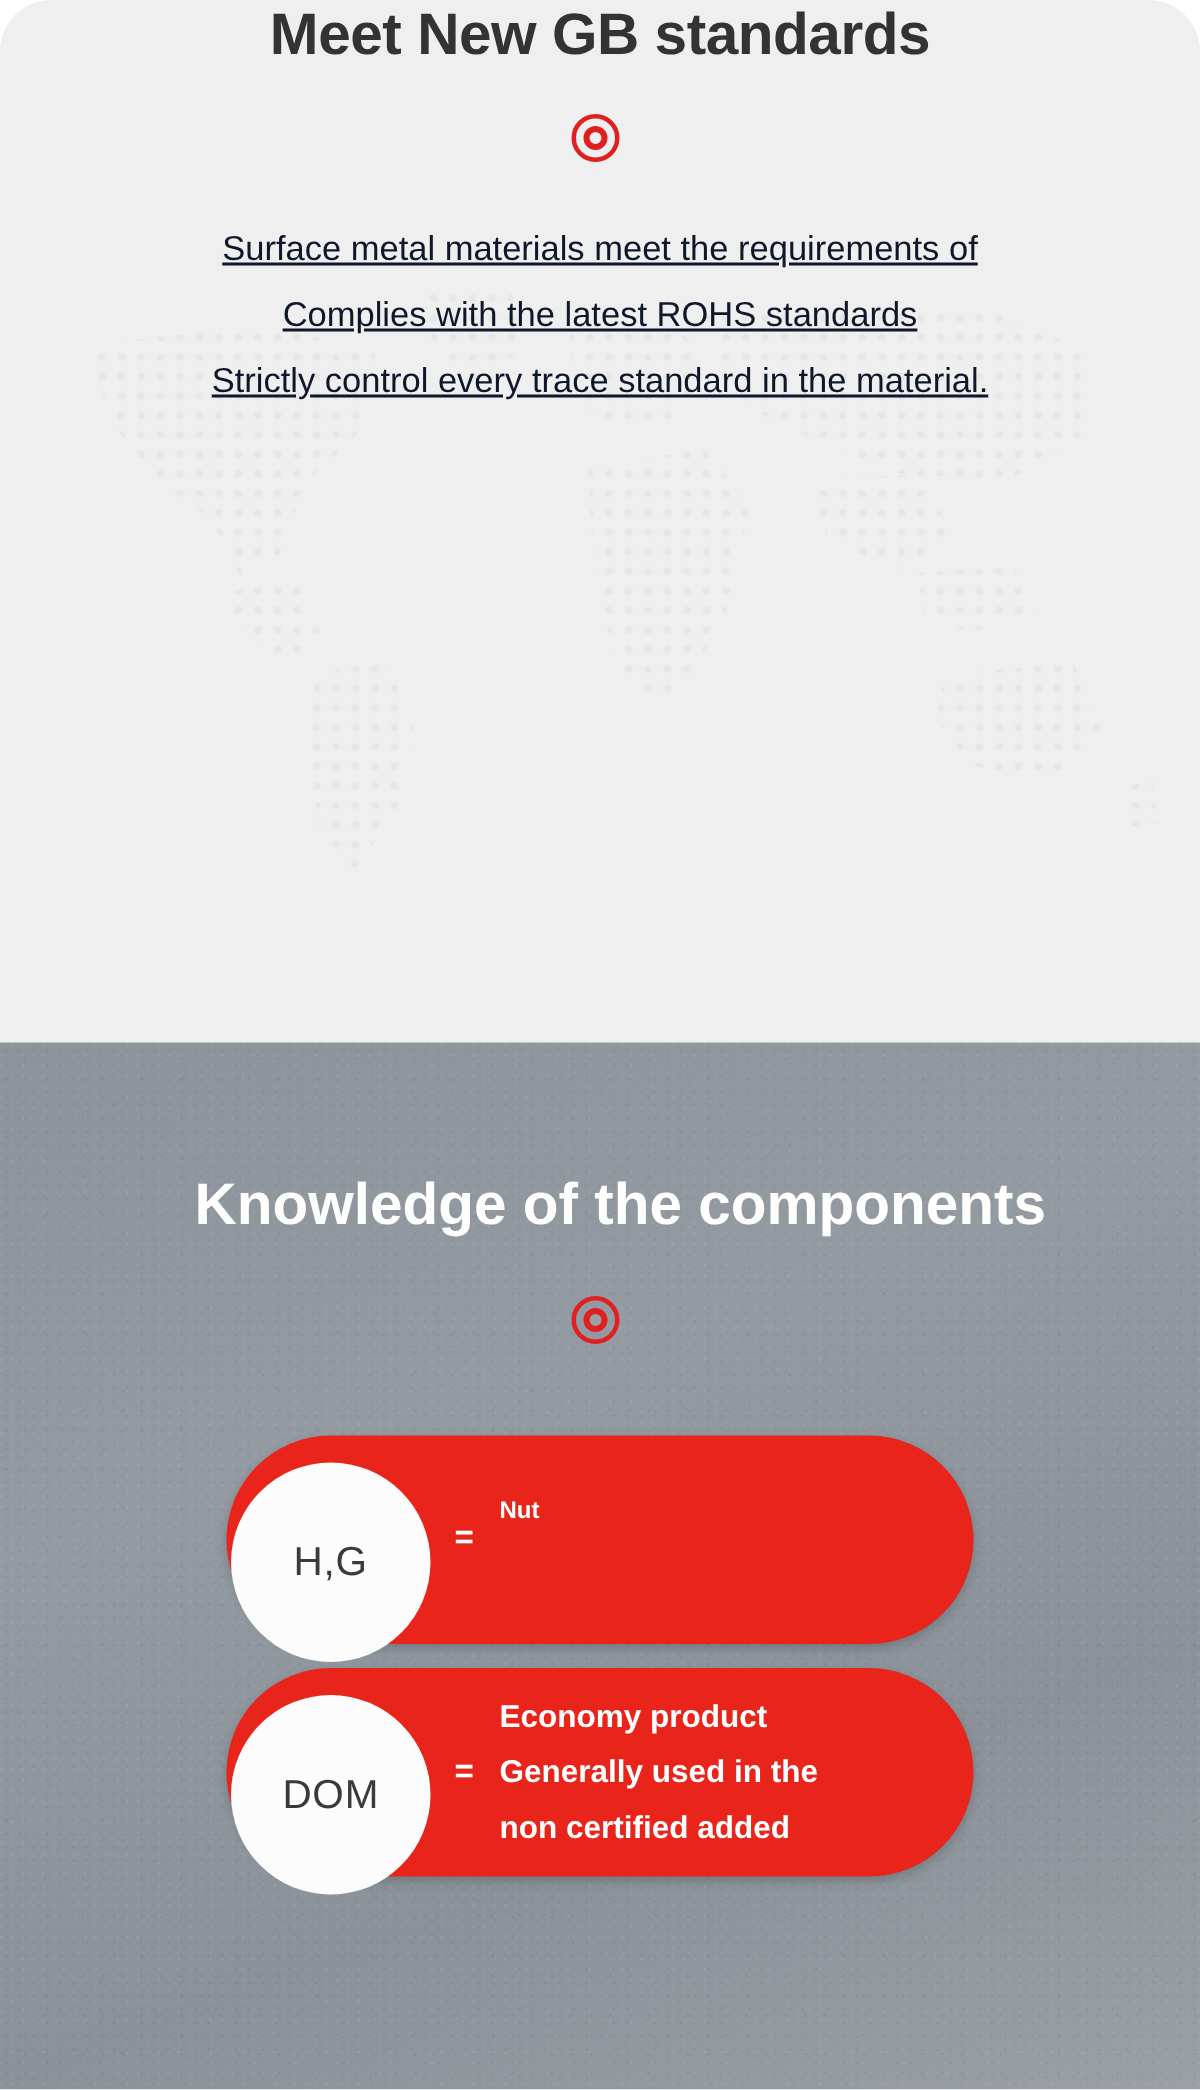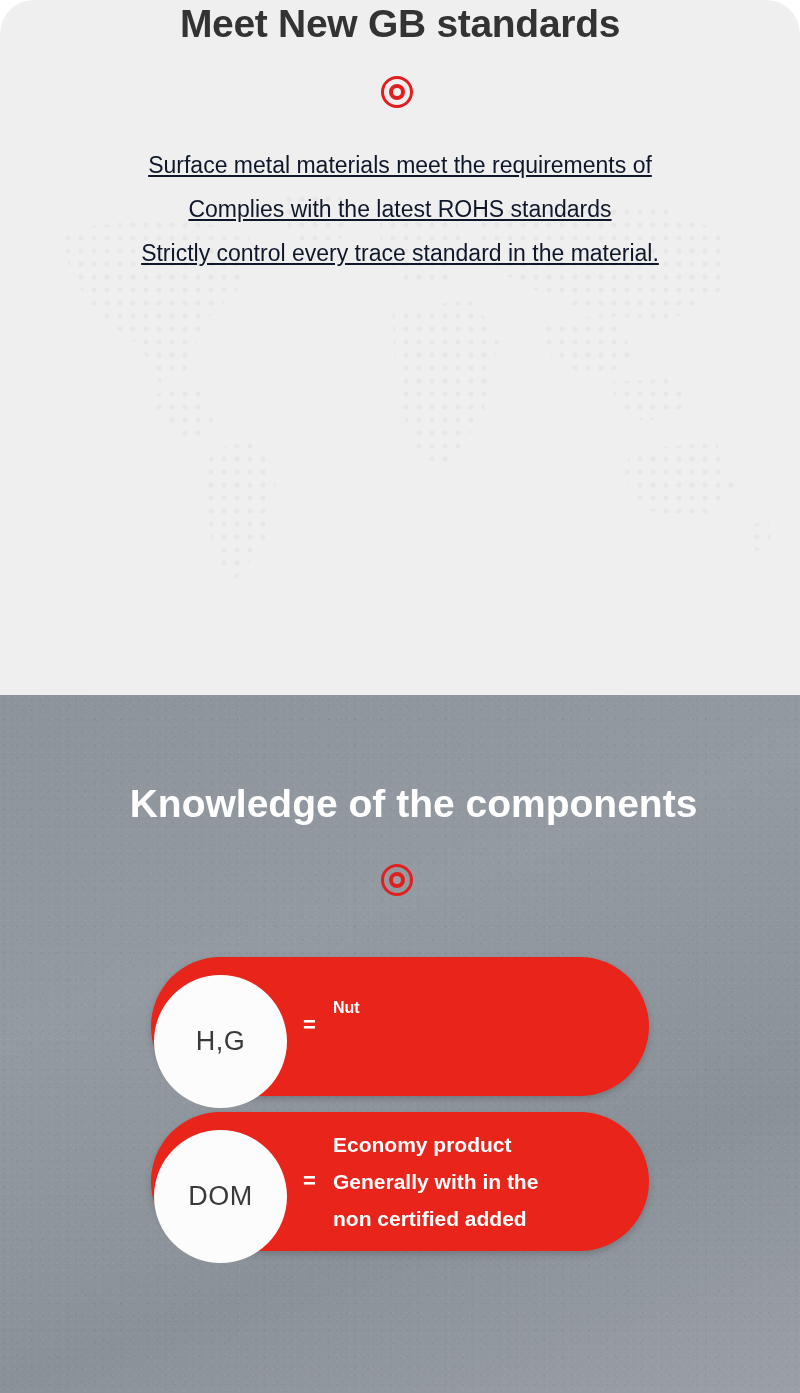--- a/index.html
+++ b/index.html
@@ -260,20 +260,20 @@
         </div>
       </div>
 
       <div class="pill pill-2">
         <div class="circle">
           <span>DOM</span>
         </div>
         <div class="eq">=</div>
         <div class="pill-text">
           <span>Economy product</span>
-          <span>Generally with in the</span>
+          <span>Generally used in the</span>
           <span>non certified added</span>
         </div>
       </div>
     </div>
   </section>
 
 </div>
 
 </body></html>

